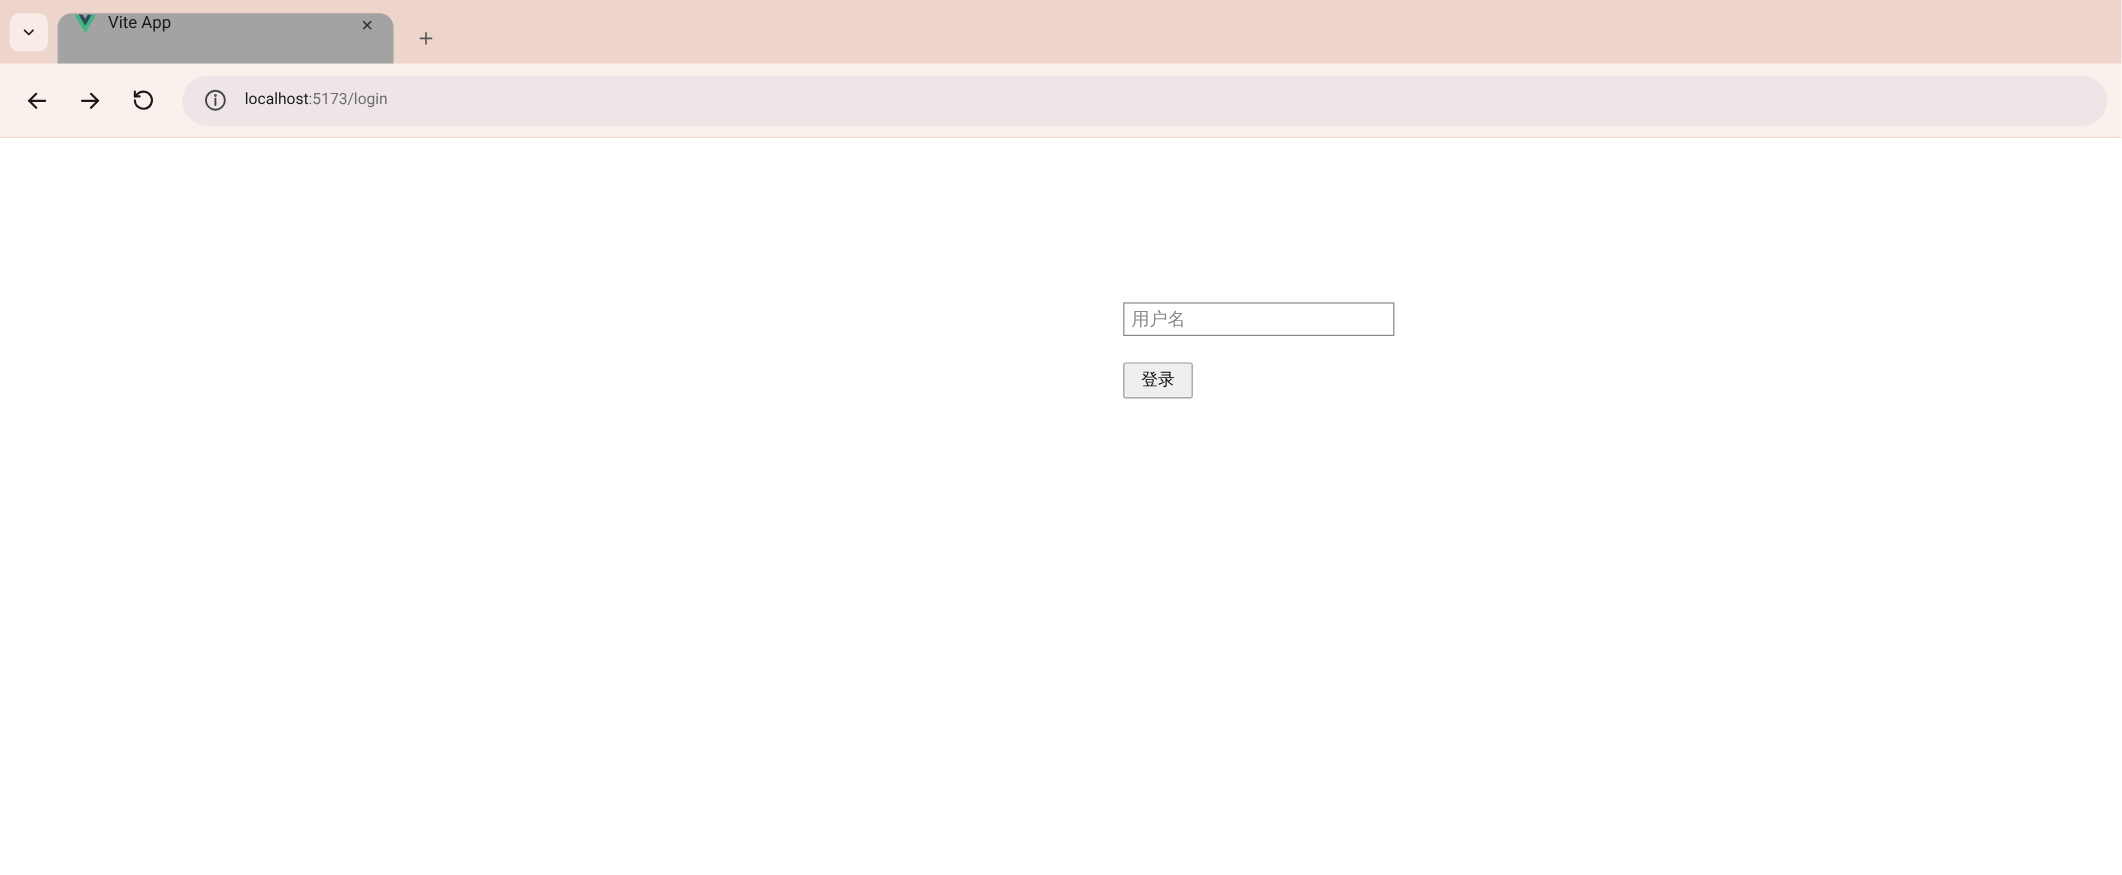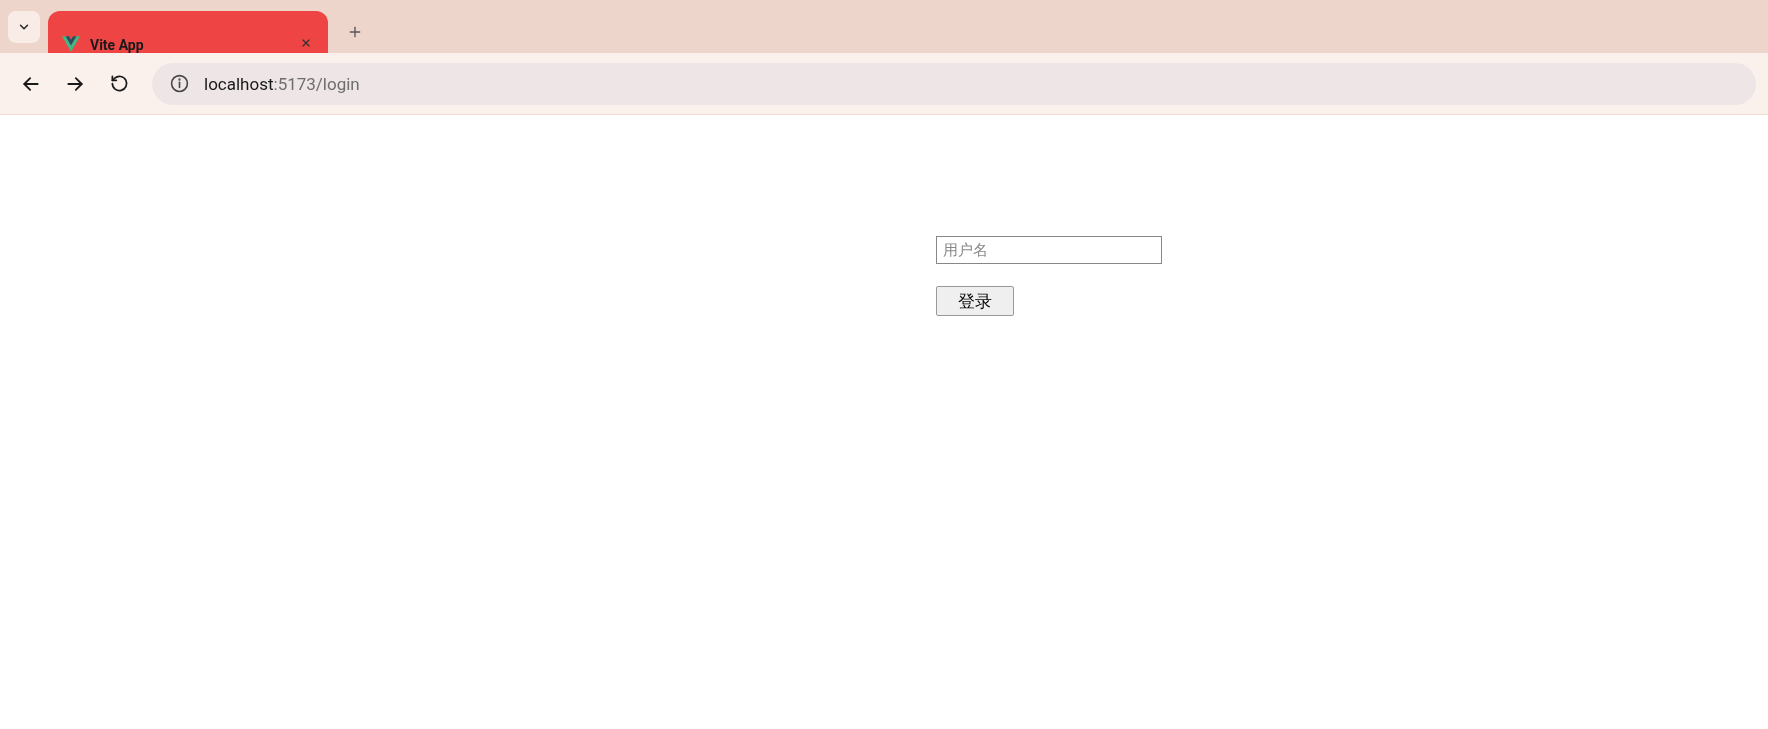--- a/index.html
+++ b/index.html
@@ -33,30 +33,29 @@
       align-items: center;
       justify-content: center;
       margin-bottom: 10px;
       margin-right: 8px;
       border-radius: 8px;
       background: #f9ece6;
       cursor: pointer;
     }
     
     .tab {
-      background: #ef4444;
+      background: #a3a3a3;
       border-radius: 12px 12px 0 0;
       height: 42px;
       display: flex;
-      align-items: flex-end;
+      align-items: flex-start;
       padding: 0 12px 0 14px;
       min-width: 280px;
       position: relative;
       cursor: pointer;
-      font-weight: bold;
     }
     
     .tab-favicon {
       width: 18px;
       height: 18px;
       margin-right: 10px;
     }
     
     .tab-title {
       flex: 1;
@@ -125,42 +124,42 @@
       width: 22px;
       height: 22px;
       margin-right: 14px;
       color: #555;
       display: flex;
       align-items: center;
       justify-content: center;
     }
     
     .url-text {
-      font-size: 17px;
+      font-size: 13px;
       color: #1a1a1a;
     }
     
     .url-host {
       color: #1a1a1a;
     }
     .url-path {
       color: #6e6e6e;
     }
     
     
     .page-content {
       background: #fff;
       height: calc(729px - 115px);
       position: relative;
     }
     
     .login-form {
       position: absolute;
       left: 936px;
-      top: 121px;
+      top: 137px;
       display: flex;
       flex-direction: column;
       gap: 22px;
     }
     
     .login-form input[type="text"],
     .login-form input[type="password"] {
       width: 226px;
       height: 28px;
       border: 1px solid #888;
@@ -169,25 +168,25 @@
       background: #fff;
       color: #000;
       font-family: inherit;
     }
     
     .login-form input::placeholder {
       color: #888;
     }
     
     .login-btn {
-      width: 78px;
+      width: 58px;
       height: 30px;
       border: 1px solid #999;
       background: #efefef;
-      font-size: 17px;
+      font-size: 14px;
       cursor: pointer;
       padding: 2px 8px;
       font-family: Liberation Serif, serif;
       color: #000;
       border-radius: 2px;
     }
     
     svg {
       display: block;
     }

